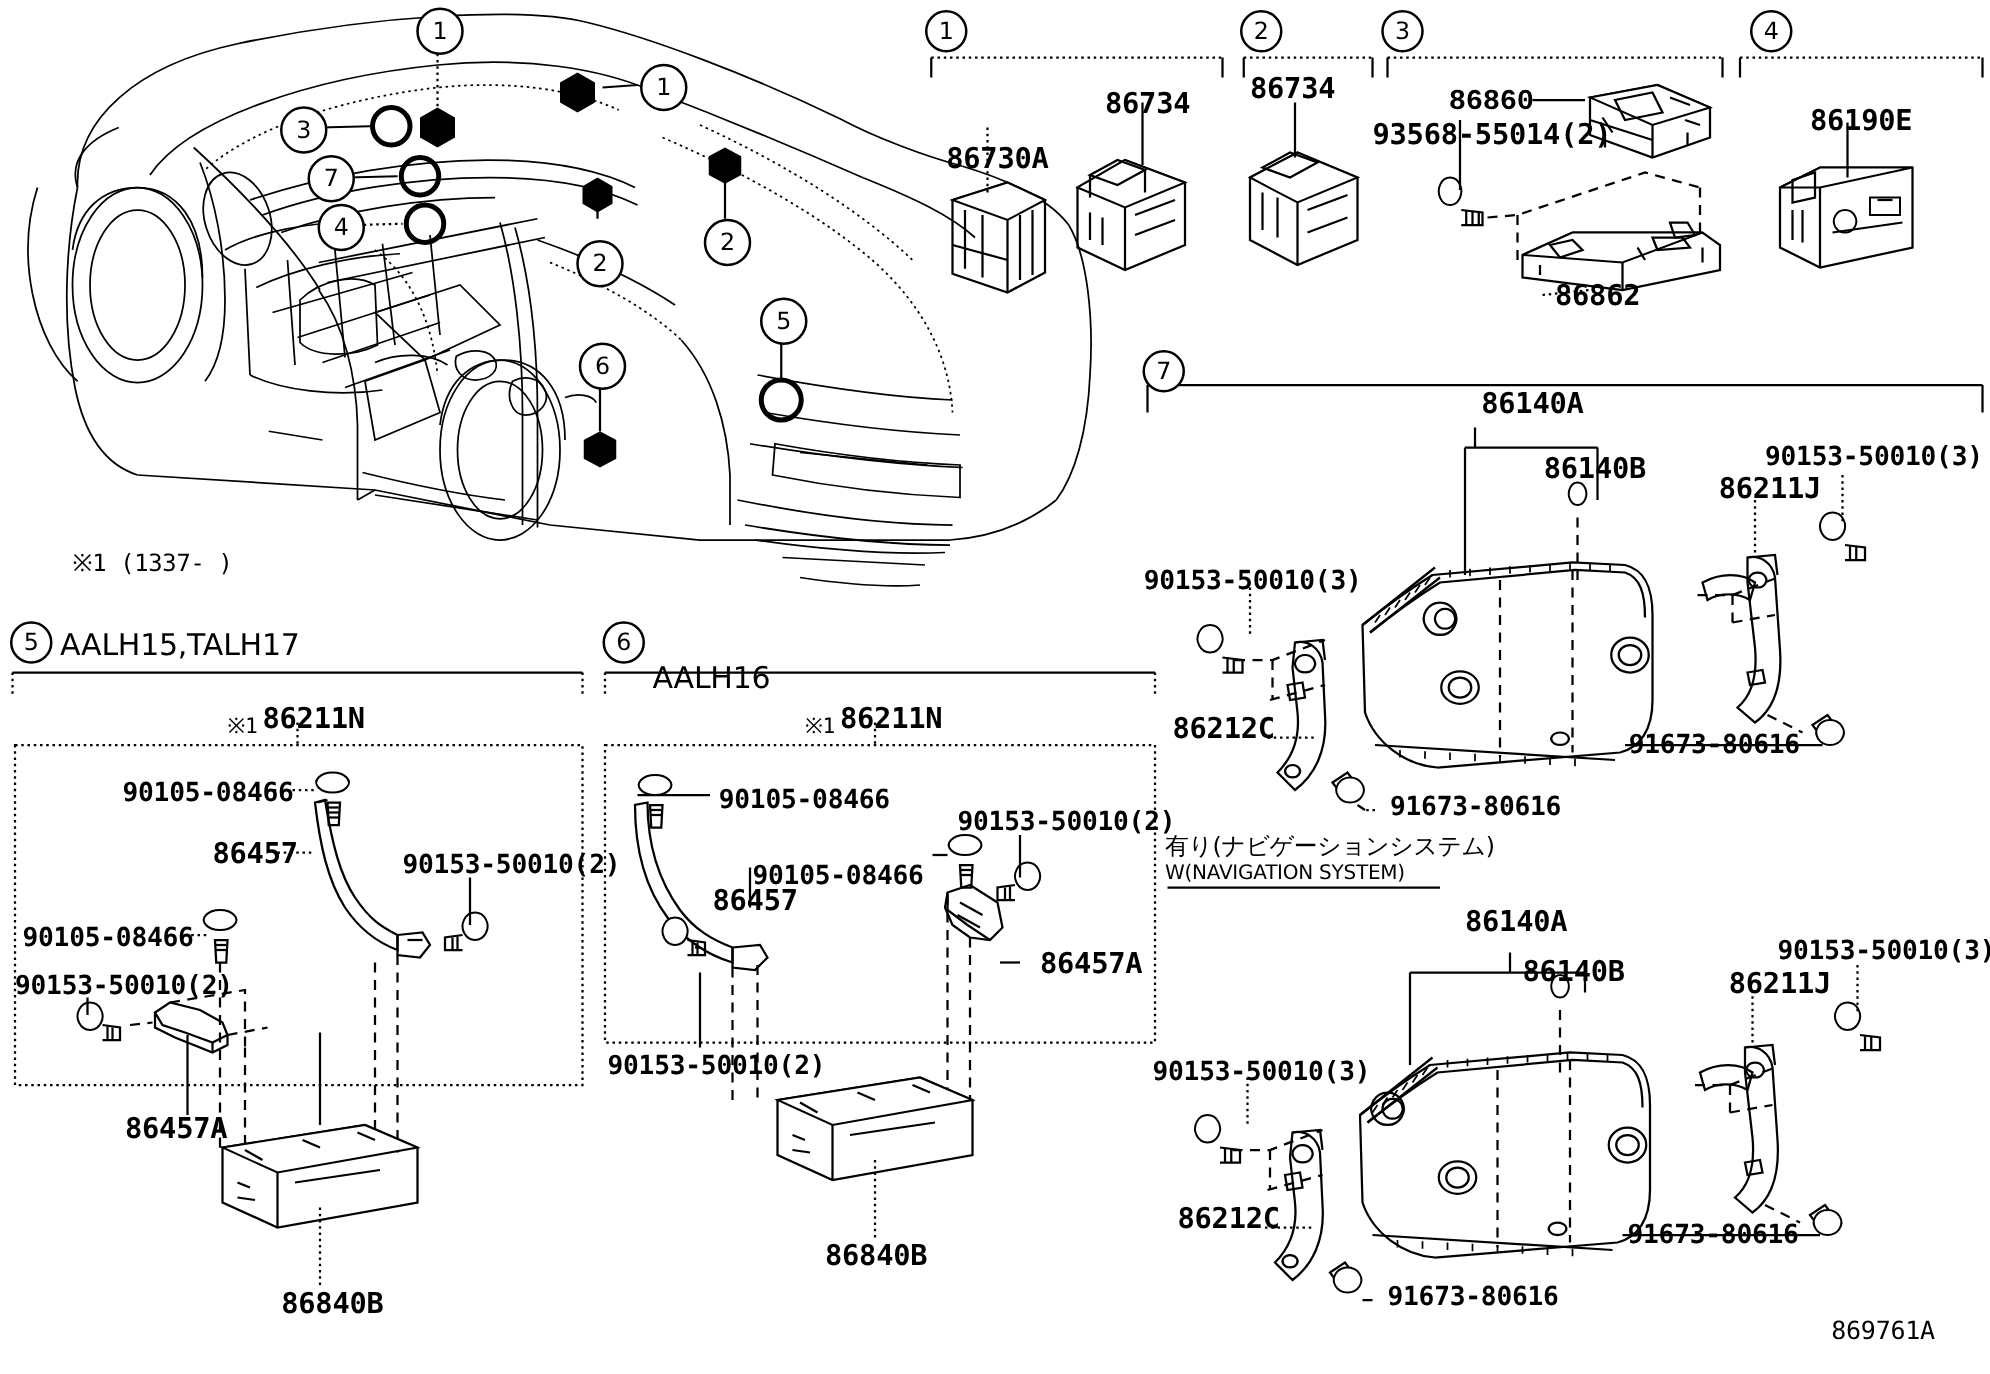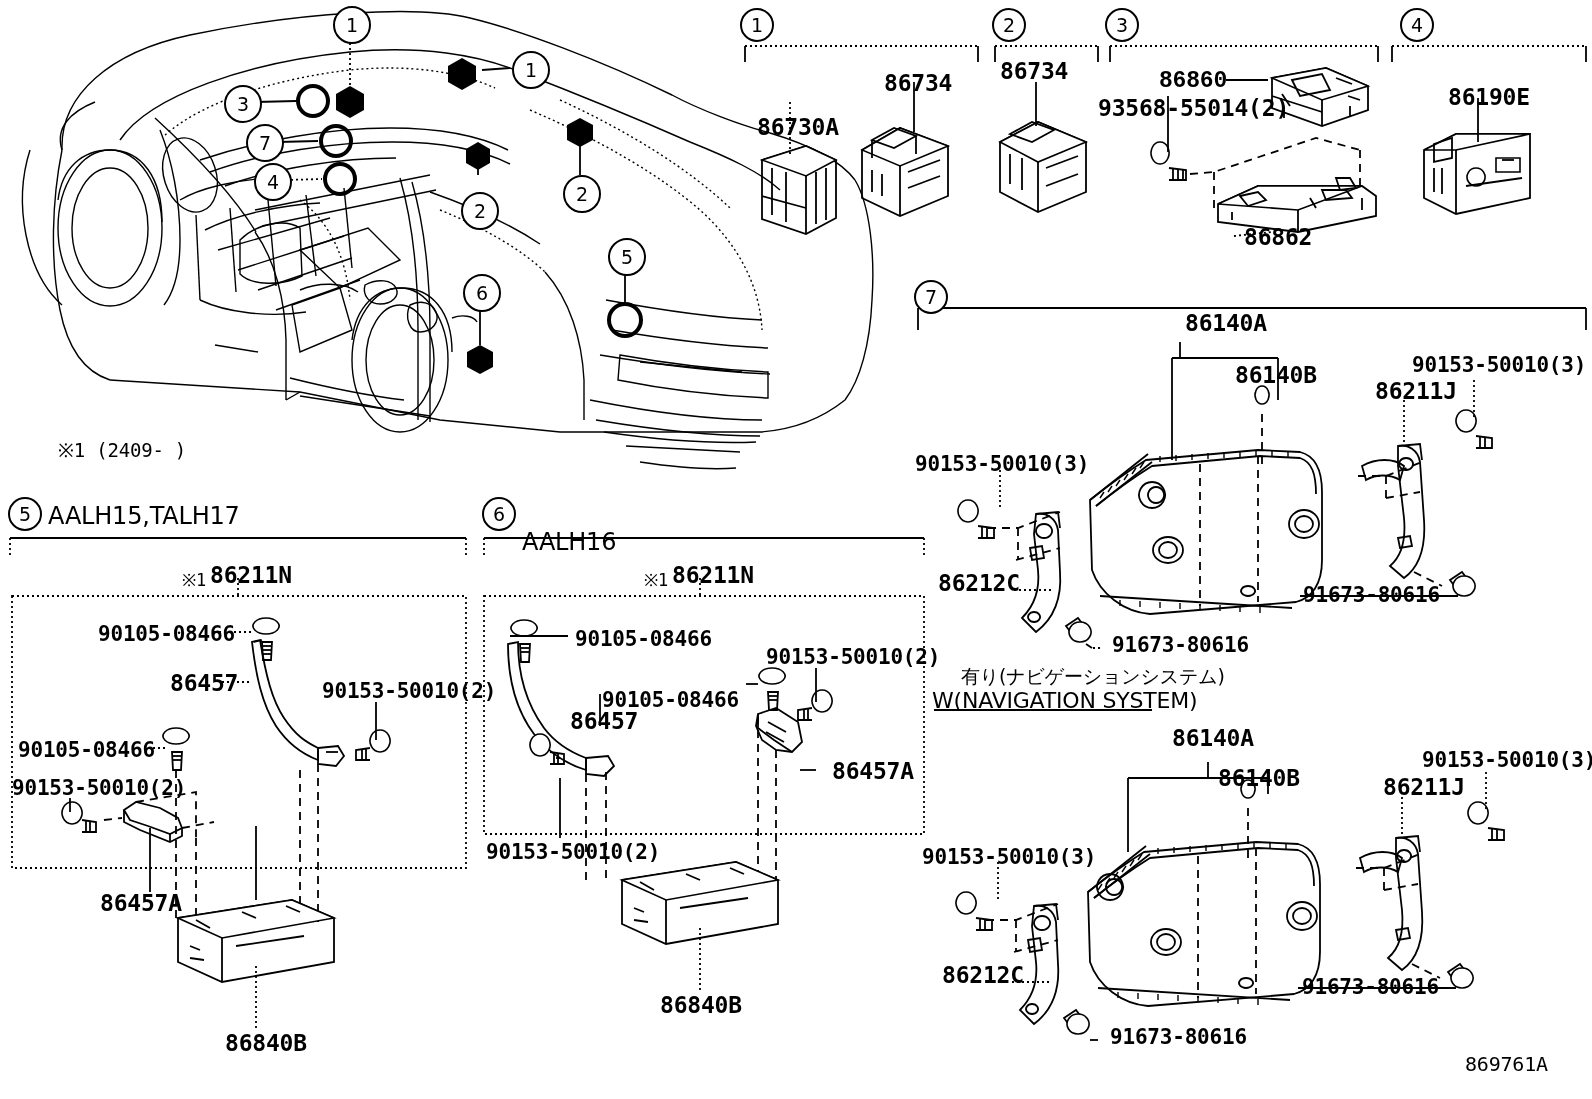--- a/index.html
+++ b/index.html
@@ -6,22 +6,22 @@
   body{width:1592px;height:1099px;position:relative;overflow:hidden;
        font-family:"DejaVu Sans Mono","Liberation Mono",monospace;color:#000;}
   .root{position:absolute;inset:0;}
   svg.layer{position:absolute;left:0;top:0;width:1592px;height:1099px;overflow:visible;}
   .lbl{position:absolute;white-space:nowrap;font-family:"DejaVu Sans Mono","Liberation Mono",monospace;
        color:#000;letter-spacing:-0.2px;}
   .pn{font-size:23px;font-weight:700;}
   .pn-sm{font-size:21px;font-weight:700;}
   .hdr{font-size:24px;font-weight:400;font-family:"DejaVu Sans","Liberation Sans",sans-serif;}
   .note{font-size:19px;font-weight:400;}
-  .jp{font-size:19px;font-family:"DejaVu Sans","Liberation Sans",sans-serif;margin-left:29px;}
-  .en{font-size:22px;font-family:"DejaVu Sans","Liberation Sans",sans-serif;}
+  .jp{font-size:19px;font-family:"DejaVu Sans","Liberation Sans",sans-serif;}
+  .en{font-size:16px;font-family:"DejaVu Sans","Liberation Sans",sans-serif;}
   .dno{font-size:20px;}
   .circ{position:absolute;border:2px solid #000;border-radius:50%;
         display:flex;align-items:center;justify-content:center;
         font-size:19px;font-family:"DejaVu Sans","Liberation Sans",sans-serif;background:#fff;}
   .c30{width:30px;height:30px;}
   .c34{width:34px;height:34px;}
 </style>
 </head>
 <body>
 
@@ -697,21 +697,21 @@
 <div class="circ c34" style="left:333px;top:6px;">1</div>
 <div class="circ c34" style="left:512px;top:51px;">1</div>
 <div class="circ c34" style="left:461px;top:192px;">2</div>
 <div class="circ c34" style="left:563px;top:175px;">2</div>
 <div class="circ c34" style="left:224px;top:85px;">3</div>
 <div class="circ c34" style="left:254px;top:163px;">4</div>
 <div class="circ c34" style="left:608px;top:238px;">5</div>
 <div class="circ c34" style="left:463px;top:274px;">6</div>
 <div class="circ c34" style="left:246px;top:124px;">7</div>
 
-<div class="lbl note" style="left:58px;top:437px;">※1 (2409-    )</div>
+<div class="lbl note" style="left:58px;top:437px;">※1 (1337-    )</div>
 
 <div class="circ c30" style="left:740px;top:8px;">1</div>
 <div class="circ c30" style="left:992px;top:8px;">2</div>
 <div class="circ c30" style="left:1105px;top:8px;">3</div>
 <div class="circ c30" style="left:1400px;top:8px;">4</div>
 <div class="circ c30" style="left:914px;top:280px;">7</div>
 
 <div class="lbl pn" style="left:757px;top:114px;">86730A</div>
 <div class="lbl pn" style="left:884px;top:70px;">86734</div>
 

